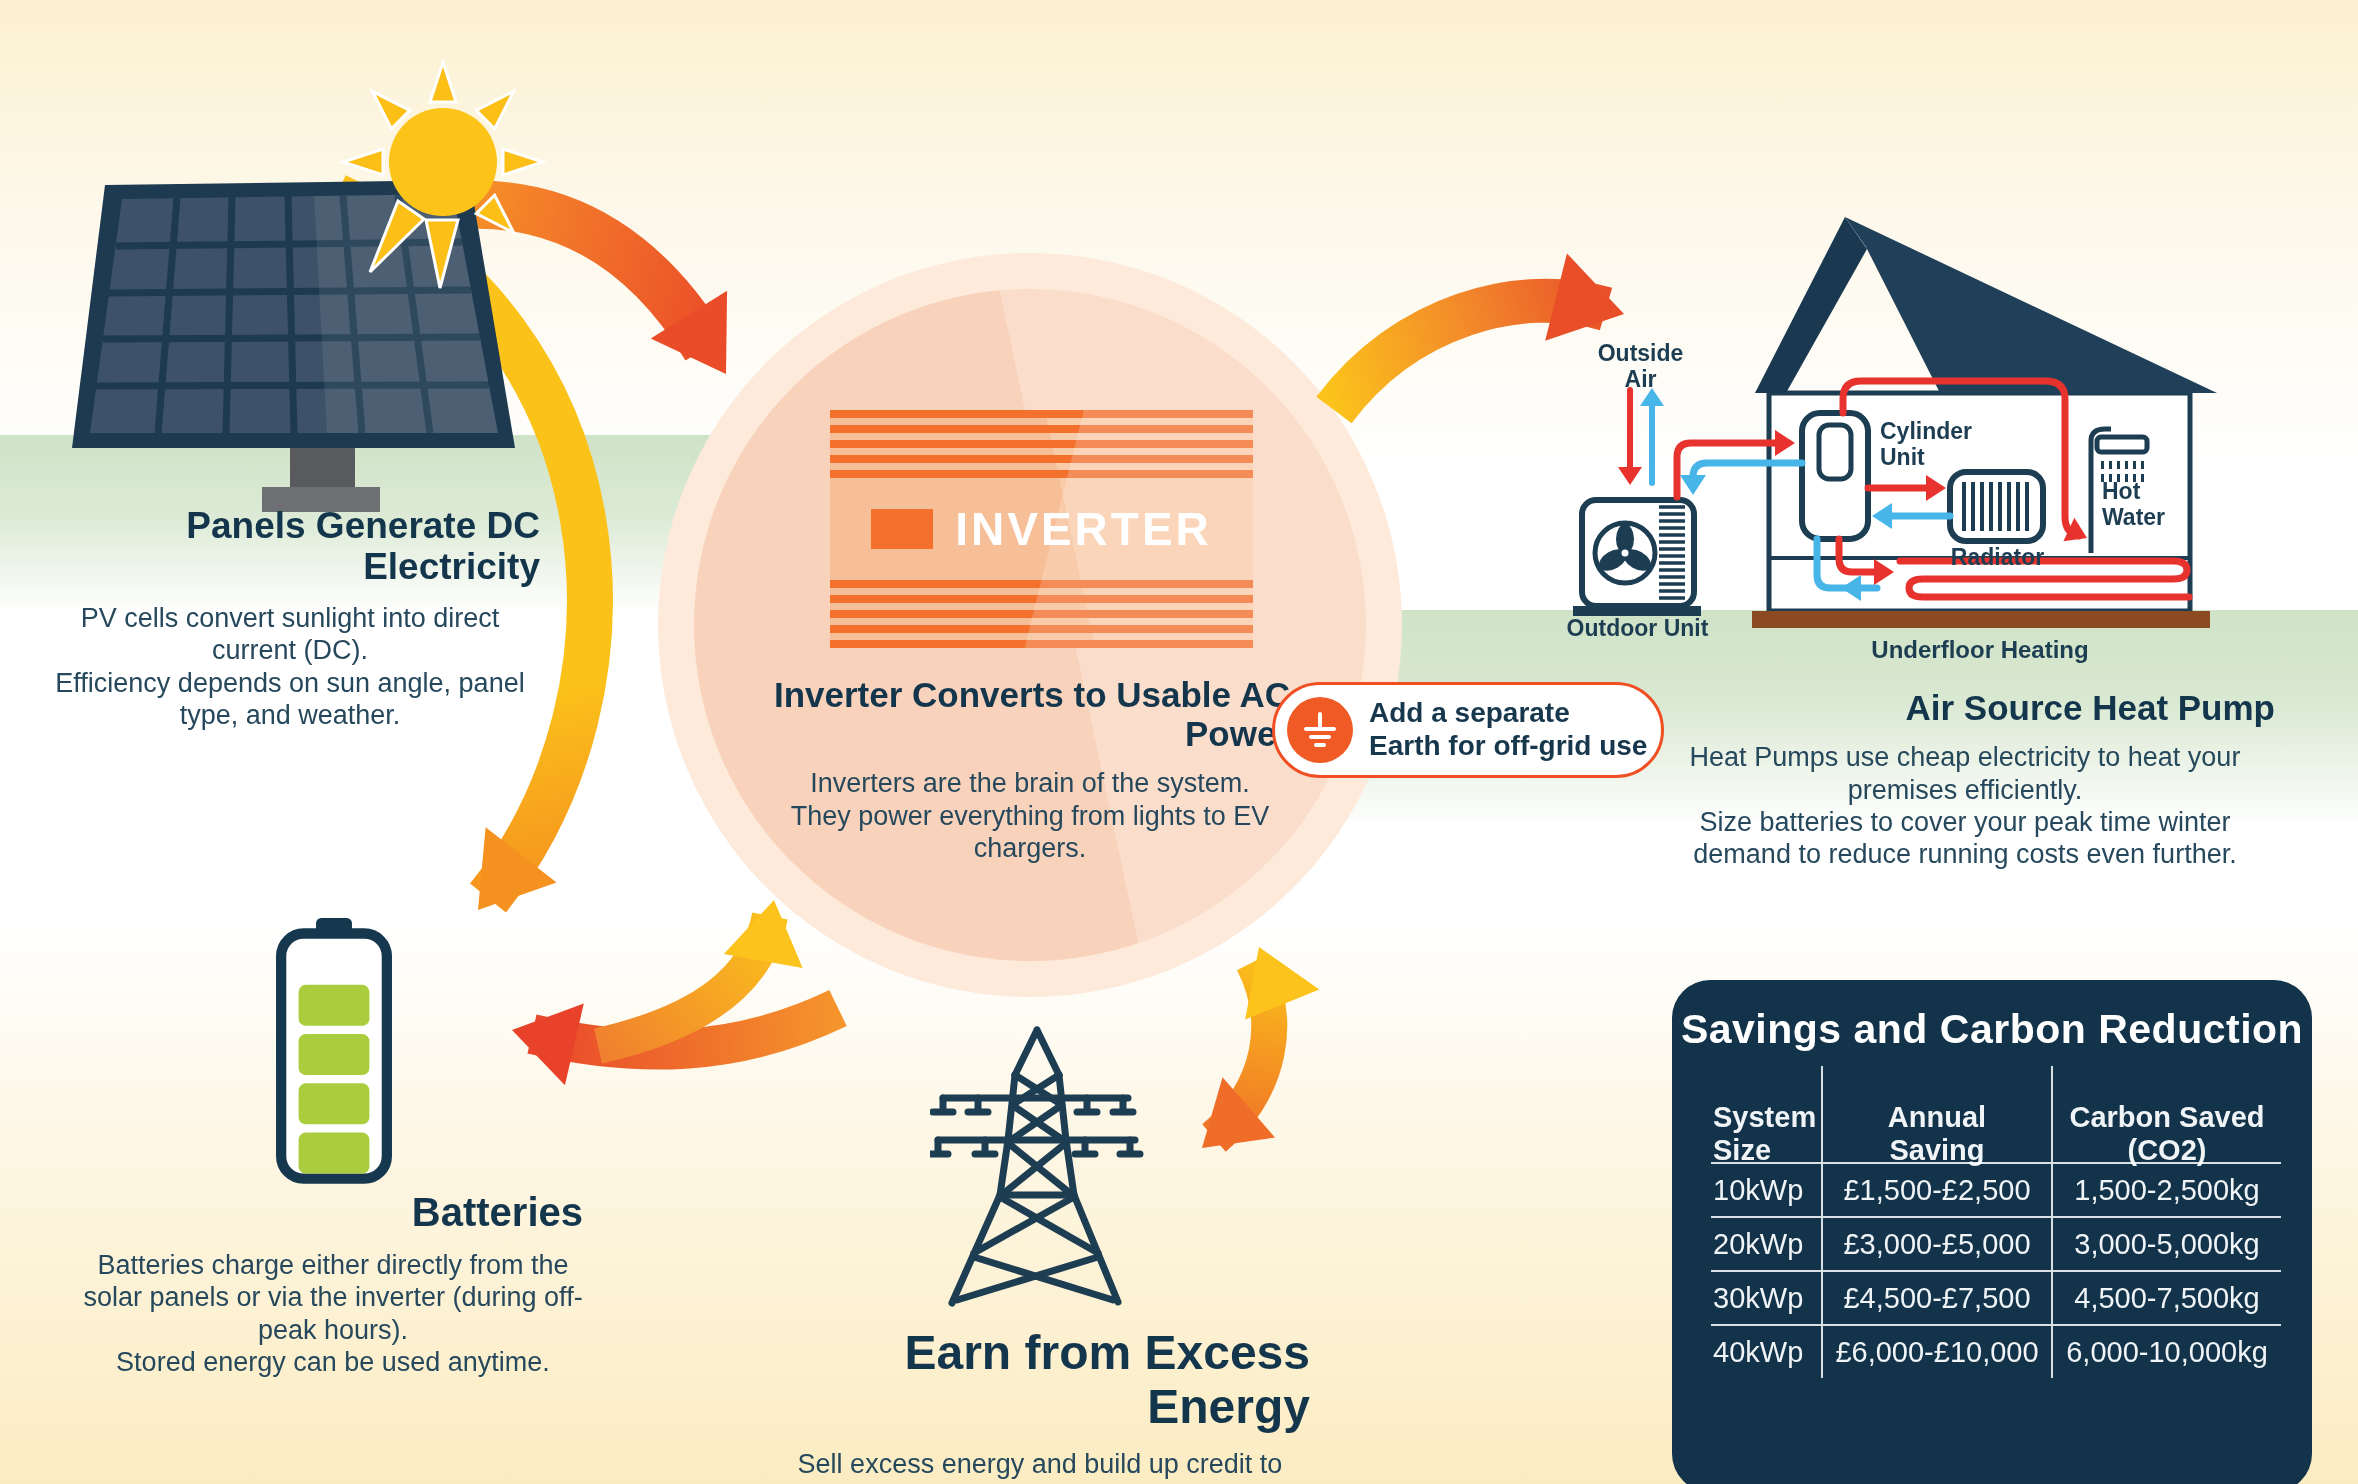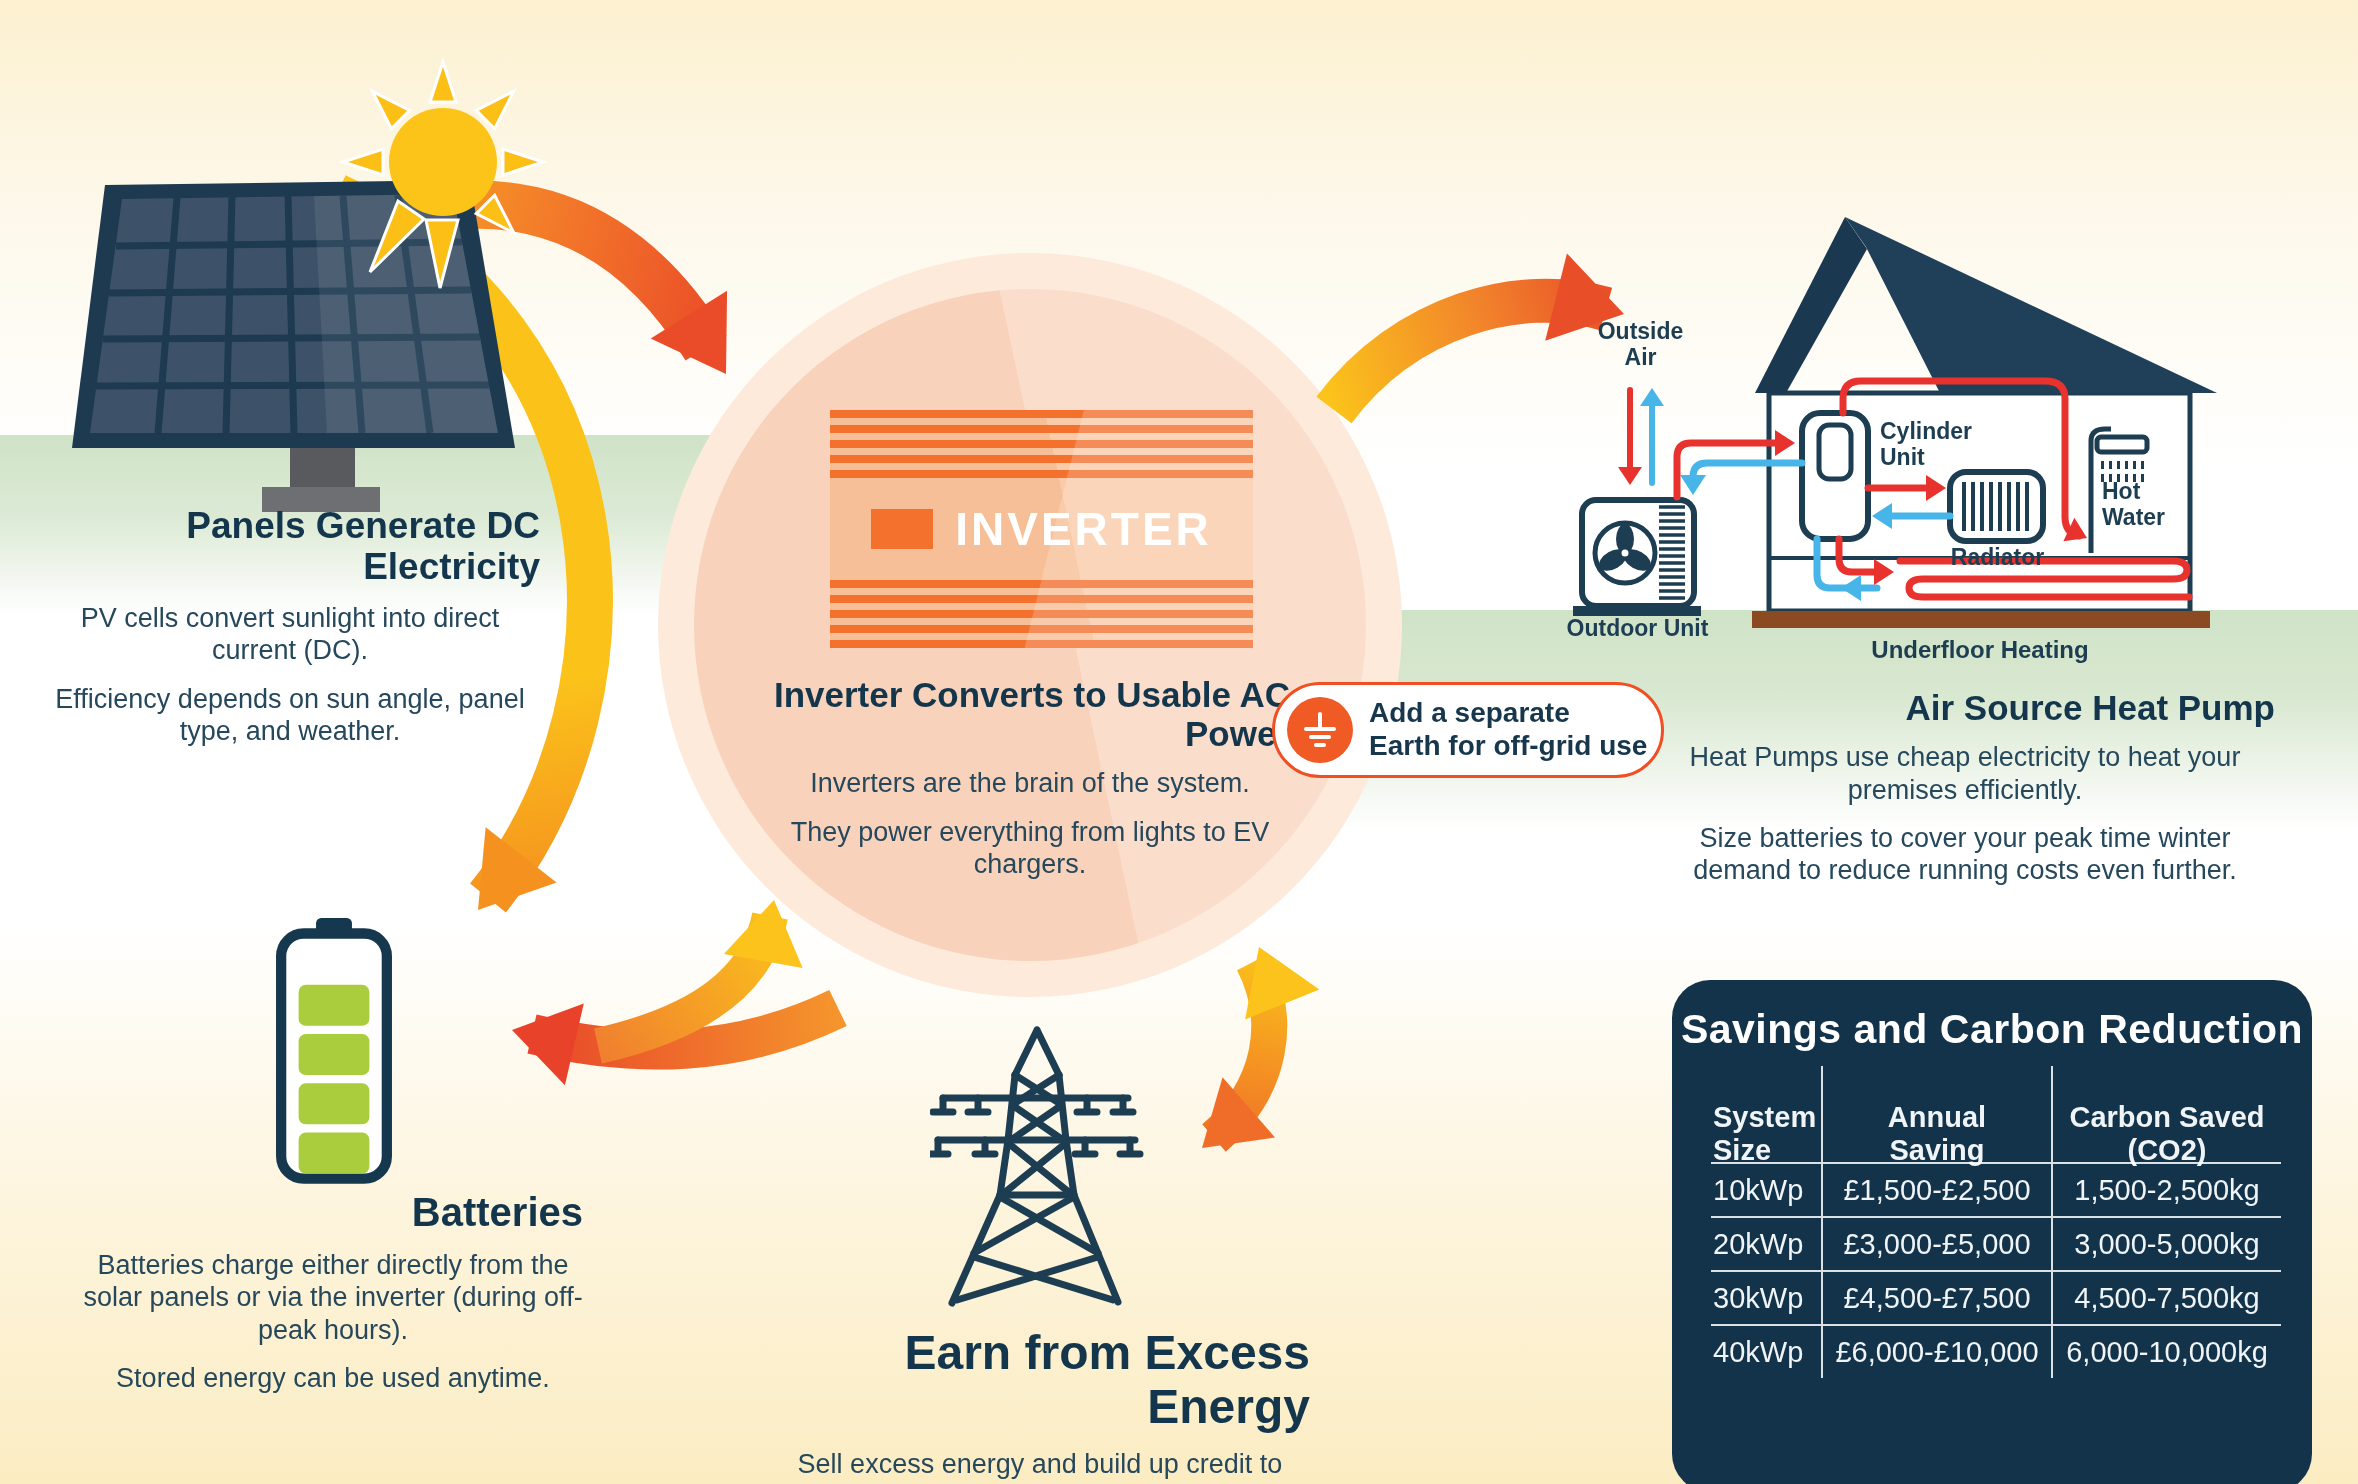--- a/index.html
+++ b/index.html
@@ -24,21 +24,21 @@
   .inv-stripes.bot{bottom:0;transform:scaleY(-1);}
   .inv-hl{position:absolute;inset:0;background:rgba(255,255,255,0.20);
     clip-path:polygon(60% 0,100% 0,100% 100%,46% 100%);}
   .inv-label-row{position:absolute;left:0;top:0;width:100%;height:100%;
     display:flex;align-items:center;justify-content:center;}
   .inv-chip{width:62px;height:40px;background:#f3702d;margin-right:22px;}
   .inv-word{font-size:46px;font-weight:700;color:#ffffff;letter-spacing:3px;}
   .h1{font-weight:700;color:#14364d;text-align:right;line-height:1.12;}
   .body{color:#26485c;text-align:center;font-size:27px;line-height:1.2;}
   .body p{margin:0 0 0 0;}
-  .body p + p{margin-top:16px;}
+  .body p + p{}
   .tb-panels{left:40px;top:505px;width:500px;}
   .tb-panels .h1{font-size:37px;}
   .tb-circle{left:770px;top:675px;width:520px;}
   .tb-circle .h1{font-size:35px;}
   .tb-hp{left:1655px;top:688px;width:620px;}
   .tb-hp .h1{font-size:35px;}
   .tb-batt{left:83px;top:1190px;width:500px;}
   .tb-batt .h1{font-size:40px;}
   .tb-earn{left:770px;top:1326px;width:540px;}
   .tb-earn .h1{font-size:48px;}
@@ -261,21 +261,21 @@
       <polygon points="0,0 -20,-13 -20,13" fill="#e8322d" transform="translate(532,353) rotate(25)"></polygon>
       <polygon points="0,0 -20,-13 -20,13" fill="#e8322d" transform="translate(391,303)"></polygon>
       <polygon points="0,0 -20,-13 -20,13" fill="#47b5e8" transform="translate(317,331) rotate(180)"></polygon>
       <polygon points="0,0 -20,-13 -20,13" fill="#e8322d" transform="translate(339,387)"></polygon>
       <polygon points="0,0 -20,-13 -20,13" fill="#47b5e8" transform="translate(286,403) rotate(180)"></polygon>
       <polygon points="0,0 -18,-12 -18,12" fill="#e8322d" transform="translate(75,300) rotate(90)"></polygon>
       <polygon points="0,0 -18,-12 -18,12" fill="#47b5e8" transform="translate(97,203) rotate(-90)"></polygon>
     </g>
   </svg>
 
-  <div class="lbl ctr" style="left:1583px;top:318px;width:115px;text-align:center;">Outside Air</div>
+  <div class="lbl ctr" style="left:1583px;top:340px;width:115px;text-align:center;">Outside Air</div>
   <div class="lbl ctr" style="left:1565px;top:615px;width:145px;">Outdoor Unit</div>
   <div class="lbl" style="left:1880px;top:418px;width:120px;">Cylinder Unit</div>
   <div class="lbl ctr" style="left:1935px;top:544px;width:125px;">Radiator</div>
   <div class="lbl" style="left:2102px;top:478px;width:95px;">Hot Water</div>
   <div class="lbl ctr" style="left:1850px;top:636px;width:260px;font-size:24px;">Underfloor Heating</div>
 
   <div class="abs inv-box">
     <div class="inv-stripes top"></div>
     <div class="inv-stripes bot"></div>
     <div class="inv-hl"></div>

